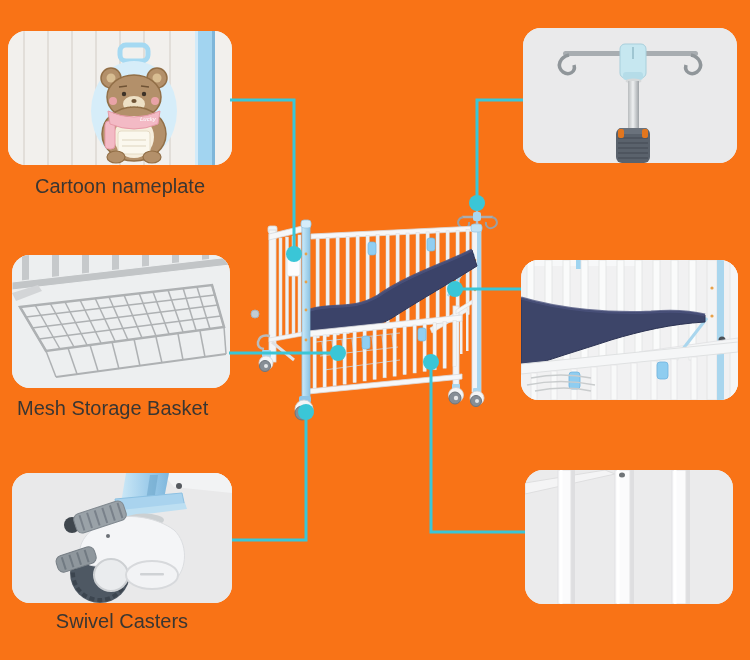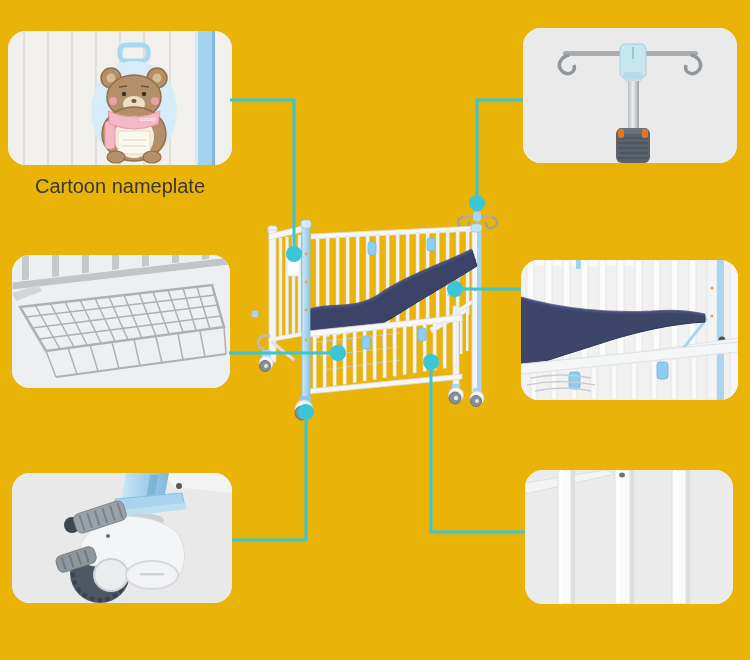--- a/index.html
+++ b/index.html
@@ -1,16 +1,16 @@
 <!DOCTYPE html>
 <html><head>
 <meta charset="utf-8">
 <style>
   html,body{margin:0;padding:0;background:#ffffff;}
-  .canvas{position:relative;width:750px;height:660px;background:#eab308;
+  .canvas{position:relative;width:750px;height:660px;background:#f97316;
           font-family:"Liberation Sans",sans-serif;overflow:hidden;}
   .card{position:absolute;background:#ebebeb;border-radius:18px;overflow:hidden;z-index:1;}
   .card svg{display:block;}
   .feature-label{position:absolute;color:#3a3632;font-size:20px;line-height:20px;
                  text-align:center;z-index:2;letter-spacing:0;}
   .feature-label.left-align{text-align:left;}
   .connectors{position:absolute;left:0;top:0;z-index:5;pointer-events:none;}
   .connectors polyline{fill:none;stroke:#3ac6d7;stroke-width:3;}
   .connectors circle{fill:#3ac6d7;}
   .bed-svg{position:absolute;left:250px;top:190px;z-index:1;}
@@ -157,20 +157,21 @@
         <line x1="122" y1="84" x2="128" y2="111"></line>
           <line x1="144" y1="82" x2="150" y2="108"></line>
         <line x1="166" y1="79" x2="171" y2="105"></line>
           <line x1="188" y1="76" x2="193" y2="102"></line>
         <line x1="212" y1="72" x2="214" y2="99"></line>
         <path d="M44,122 L214,99" stroke-width="2"></path>
       </g>
     </svg>
   </div>
   <div class="feature-label left-align" style="left:12px;top:398px;width:218px;padding-left:5px">
+    <span style="display:block">Mesh Storage Basket</span>
   </div>
 
   <div class="card" style="left:521px;top:260px;width:217px;height:140px">
     <svg width="217" height="140" viewBox="0 0 217 140">
       <rect x="0" y="0" width="217" height="140" fill="#f1f1f2"></rect>
       <g>
         <rect x="0" y="0" width="120" height="6" fill="#f7f8f9"></rect>
         <rect x="55" y="0" width="10" height="9" fill="#9fd4f0"></rect>
         <g fill="#fafbfb" stroke="#e2e3e4" stroke-width="0.8">
           <rect x="6" y="0" width="7" height="100"></rect>
@@ -265,20 +266,21 @@
         <g stroke="#717a82" stroke-width="2">
           <line x1="51" y1="80" x2="51" y2="93"></line>
             <line x1="59" y1="80" x2="59" y2="93"></line>
           <line x1="67" y1="80" x2="67" y2="93"></line>
             <line x1="75" y1="80" x2="75" y2="93"></line>
         </g>
       </g>
       <circle cx="96" cy="63" r="2" fill="#6b7076"></circle>
     </svg>
   </div>
+  <div class="feature-label" style="left:12px;top:611px;width:220px">Swivel Casters</div>
 
   <div class="card" style="left:525px;top:470px;width:208px;height:134px">
     <svg width="208" height="134" viewBox="0 0 208 134">
       <rect x="0" y="0" width="208" height="134" fill="#ebebec"></rect>
       <polygon points="0,13 80,0 90,4 0,24" fill="#f4f4f5" stroke="#dededf" stroke-width="1"></polygon>
       <g>
         <rect x="46" y="0" width="4" height="134" fill="#dedee0"></rect>
         <rect x="105" y="0" width="4" height="134" fill="#dedee0"></rect>
         <rect x="161" y="0" width="4" height="134" fill="#dedee0"></rect>
         <rect x="33" y="0" width="13" height="134" fill="#fbfbfc" stroke="#e1e1e3" stroke-width="1"></rect>

